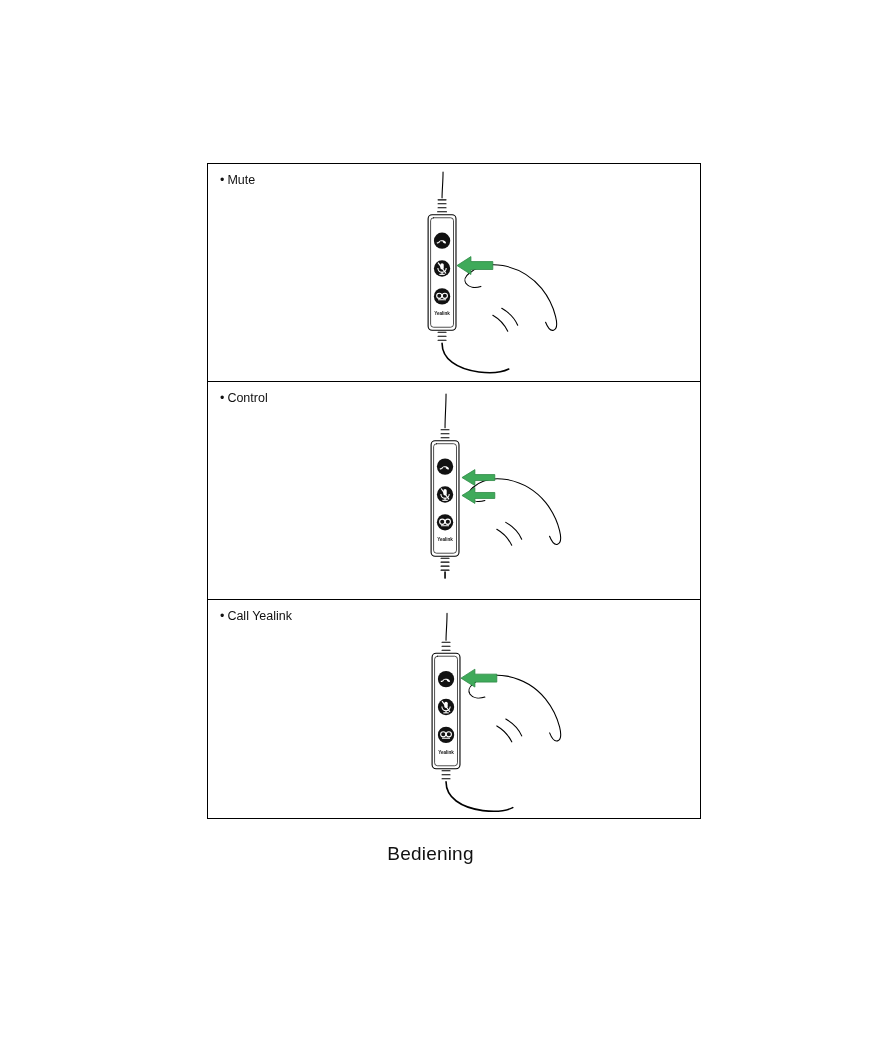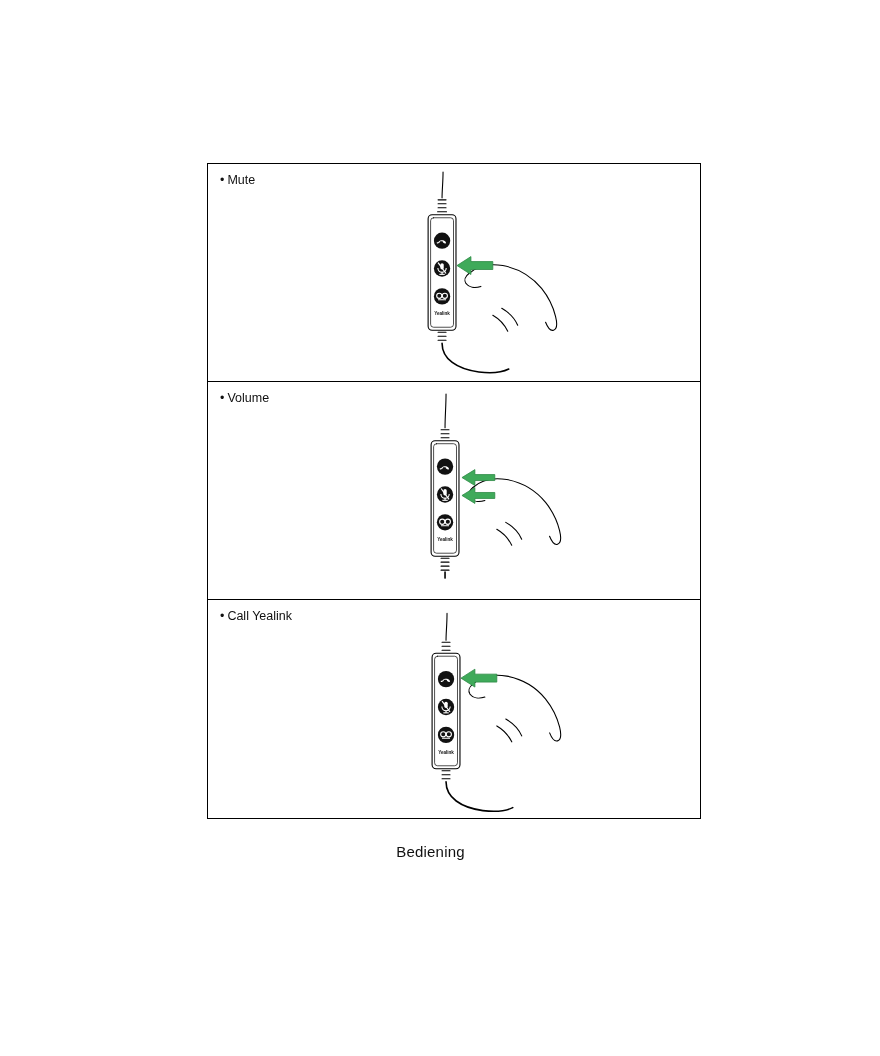--- a/index.html
+++ b/index.html
@@ -61,21 +61,21 @@
     height: 100%;
   }
 
   
   .caption {
     position: absolute;
     left: 207px;
     top: 843px;
     width: 447px;
     text-align: center;
-    font-size: 15px;
+    font-size: 19px;
     color: #111111;
     letter-spacing: 0.2px;
   }
 </style>
 </head>
 <body>
 
 <div class="sheet">
 
   <div class="panel-table">
@@ -135,21 +135,21 @@
         </g>
 
         <g>
           <path d="M286 105 l0 -7 l-22 0 l0 -5 l-14 9 l14 9 l0 -5 l22 0 z" fill="#3faa5a" stroke="#2e8a46" stroke-width="0.8"></path>
         </g>
       </svg>
     </div>
 
     <div class="panel">
       <div class="panel-label">
-        <span class="bullet">•</span><span>Volume</span>
+        <span class="bullet">•</span><span>Control</span>
       </div>
 
       <svg class="illus" viewBox="0 0 494 218">
         <g fill="none" stroke="#000" stroke-width="1.1" stroke-linecap="round" stroke-linejoin="round">
           <path d="M239 12 C239 24 238 34 238 46"></path>
           <g>
             <path d="M234 48 h8 M234 52 h8 M234 56 h8"></path>
           </g>
           <rect x="224" y="59" width="28" height="116" rx="4" ry="4"></rect>
           <rect x="226.5" y="62" width="23" height="110" rx="3" ry="3" stroke-width="0.7"></rect>

